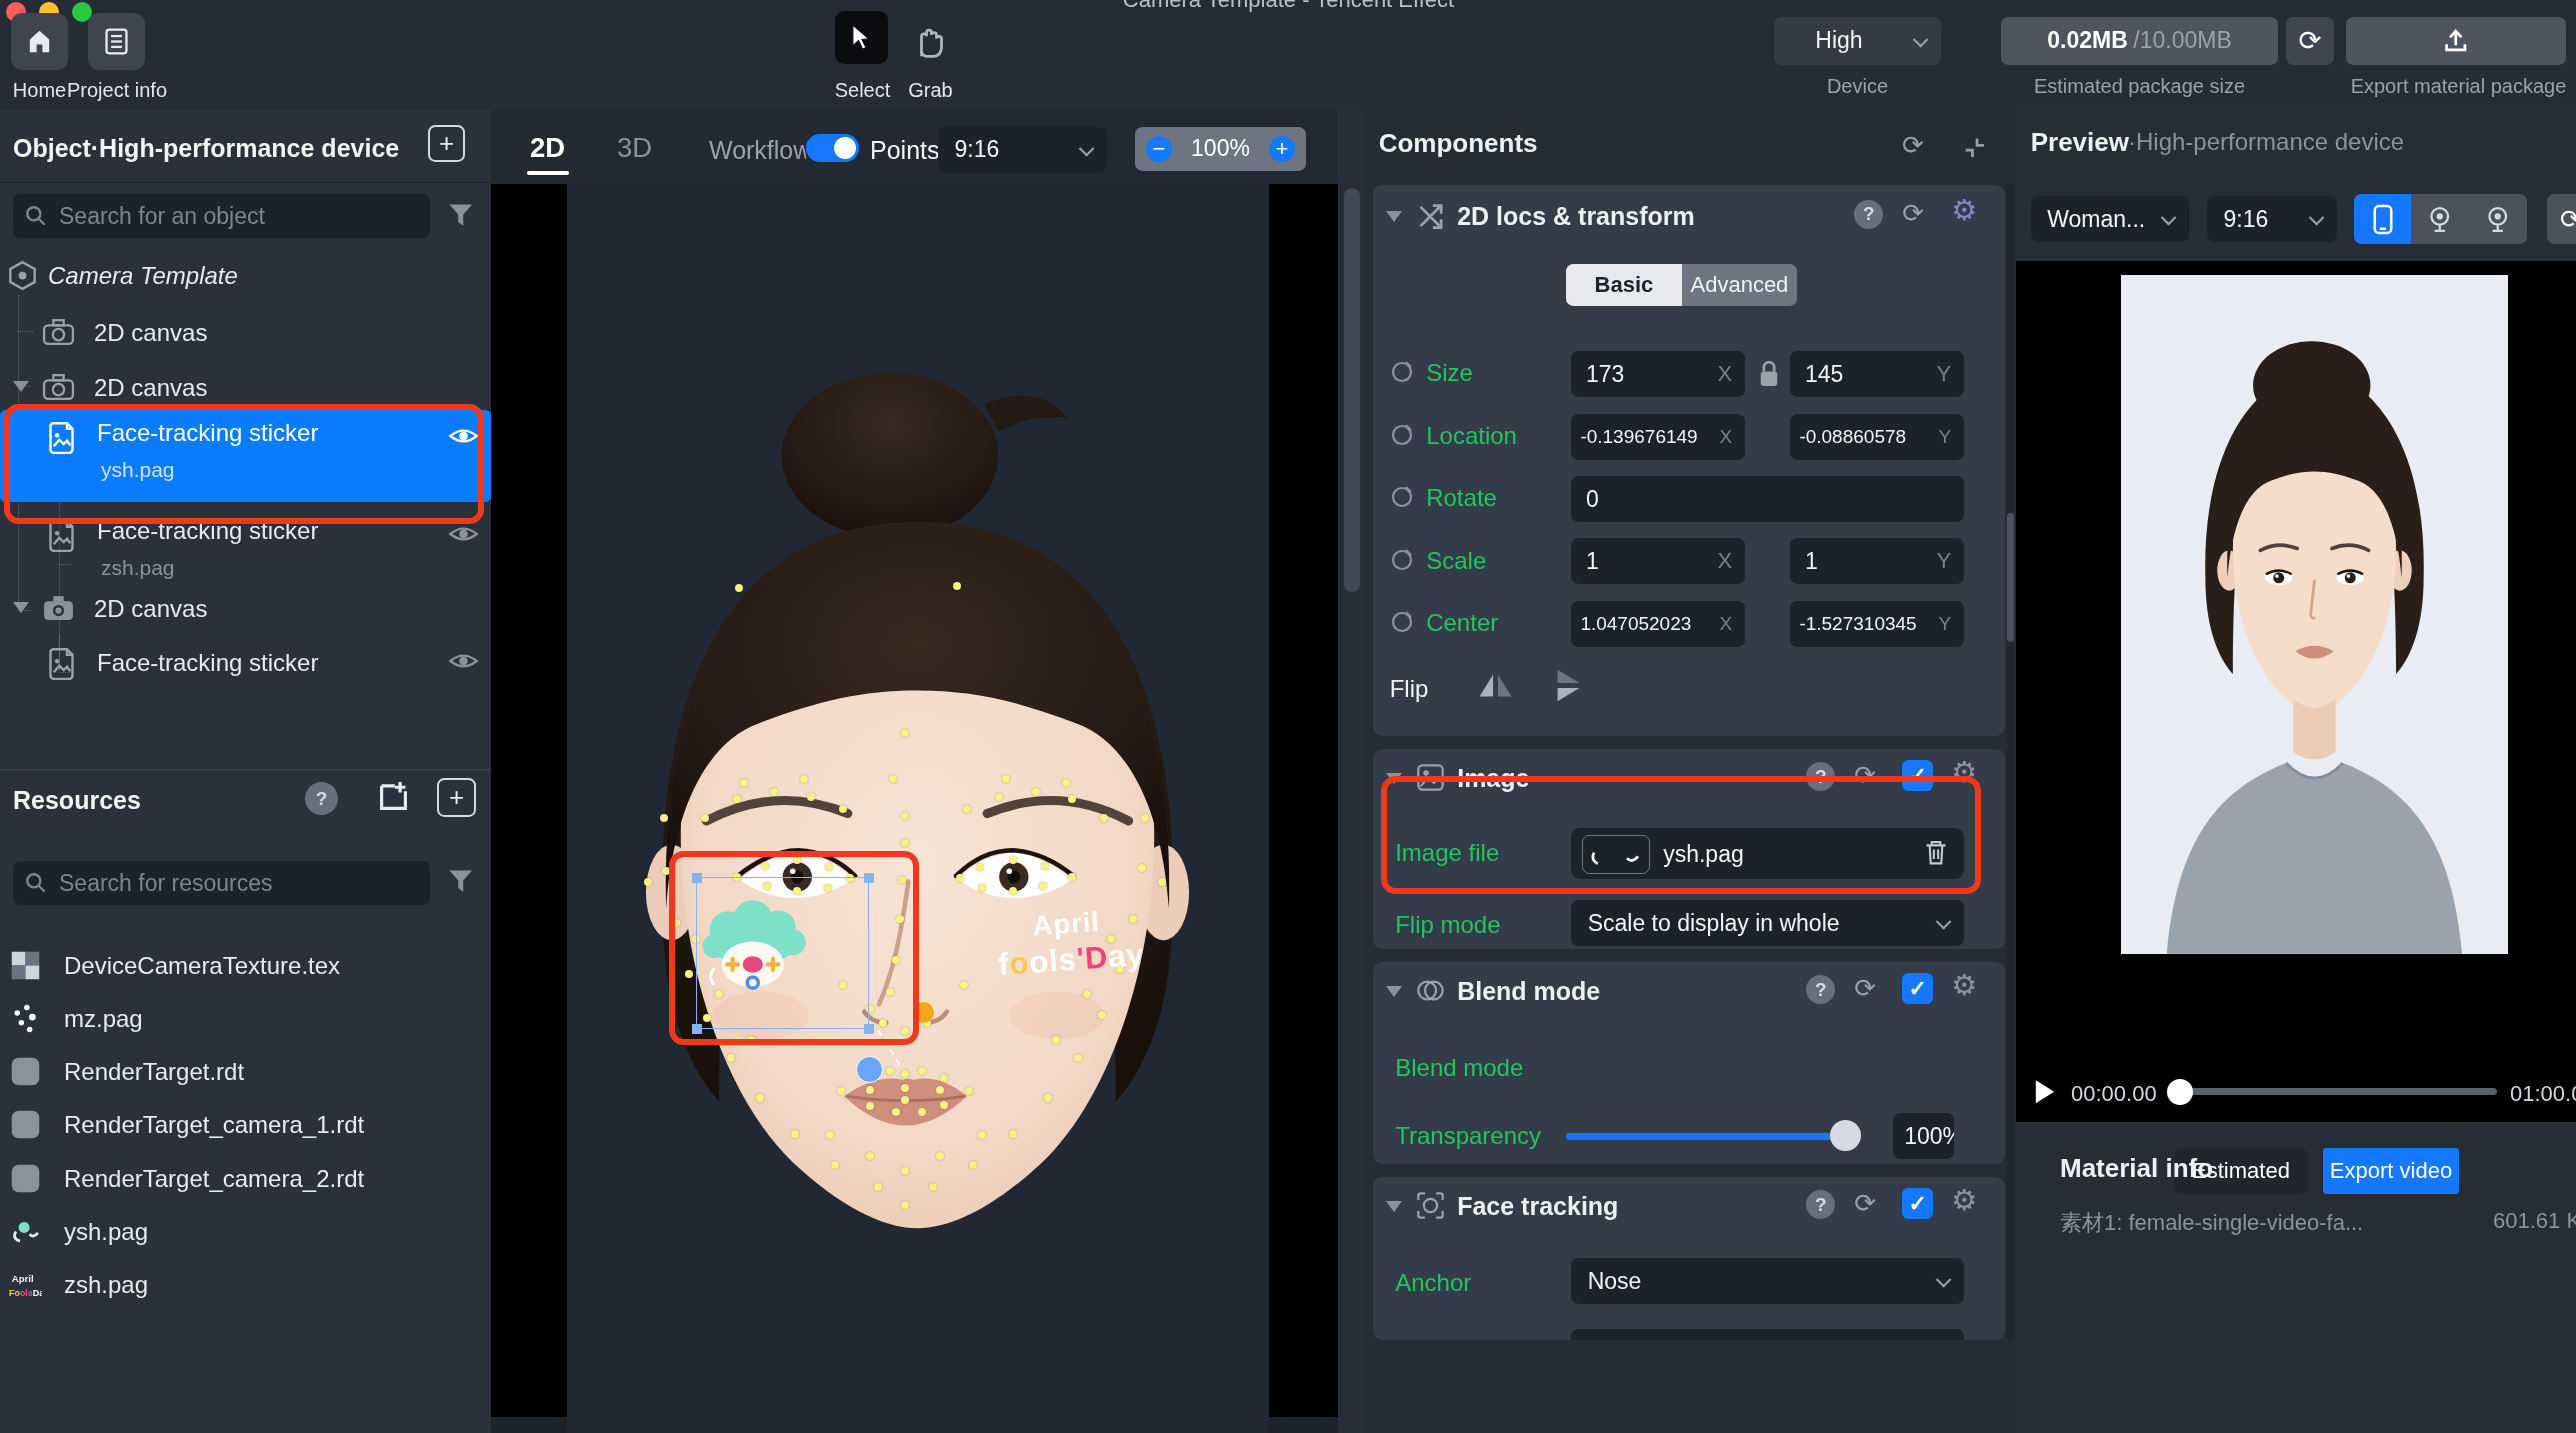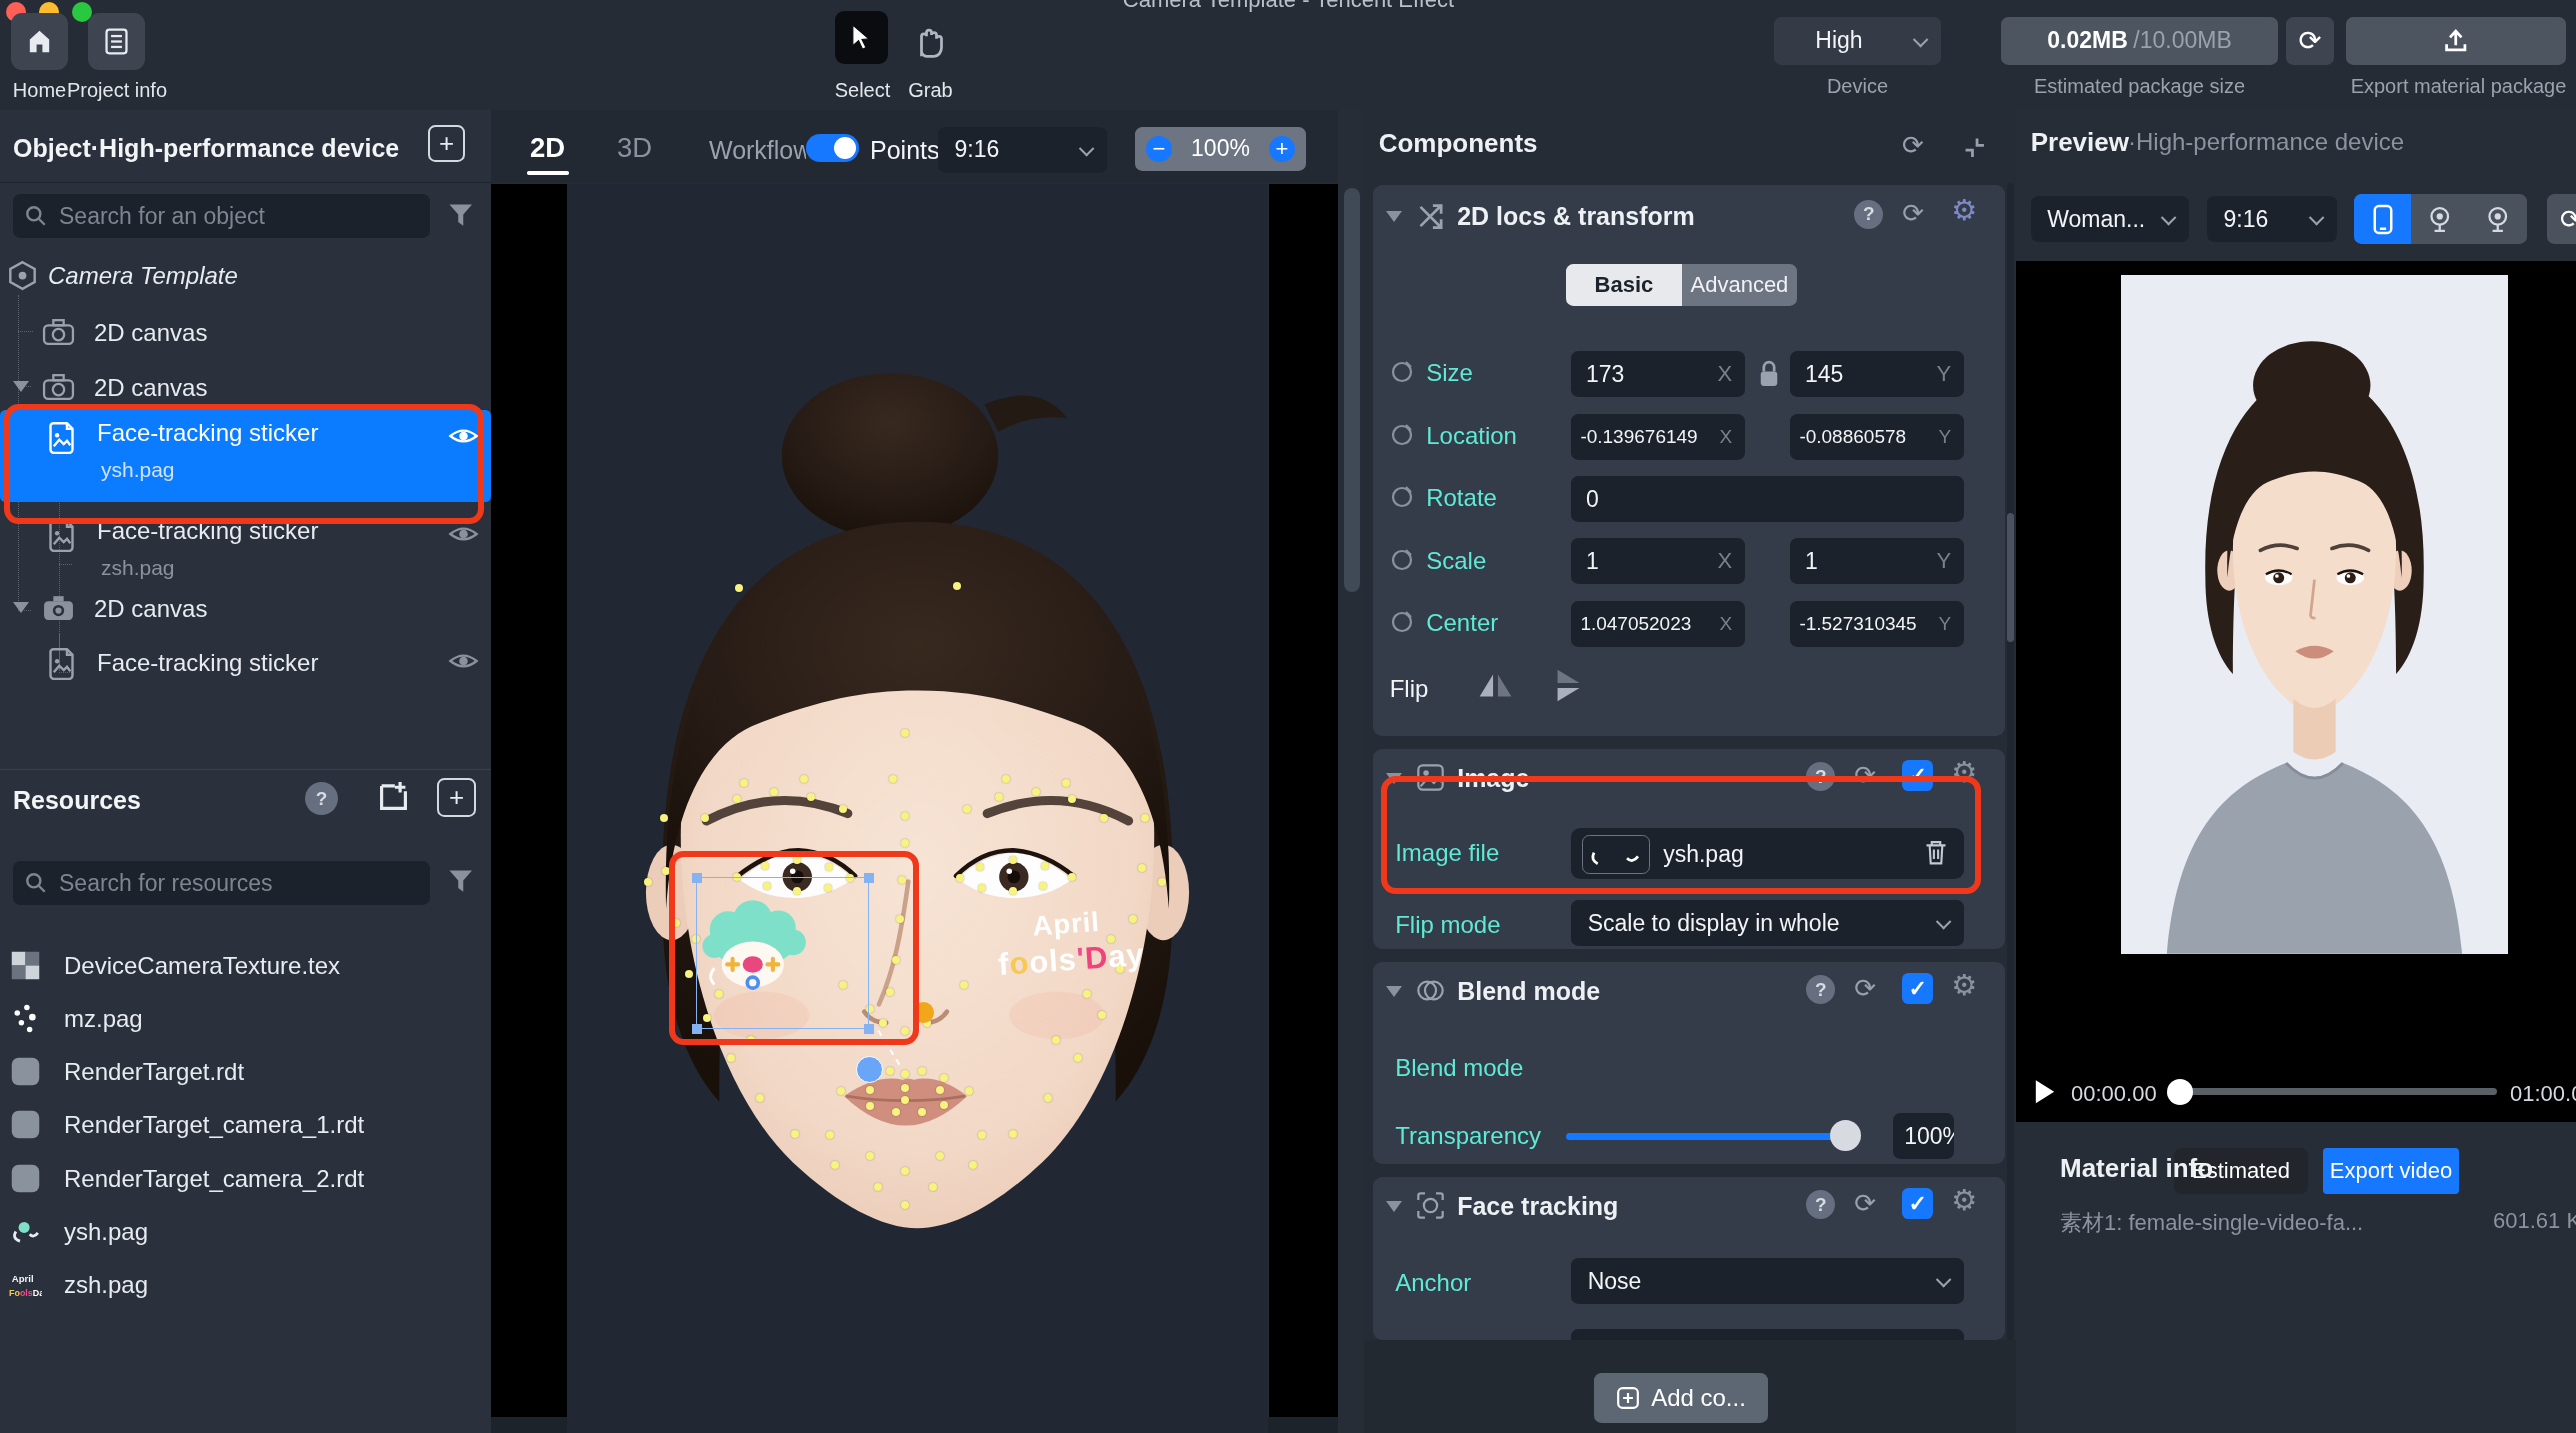--- a/index.html
+++ b/index.html
@@ -30,21 +30,21 @@
   #canvas-content{position:absolute;left:567px;top:184px;width:701px;height:1249px;background:#212834;overflow:hidden;}
   .blackbar{position:absolute;top:184px;height:1233px;background:#000;}
   .facedot{position:absolute;width:8.3px;height:8.3px;border-radius:50%;background:#f8f37f;box-shadow:0 0 1.8px rgba(0,0,0,.35);}
   #sticker-text{position:absolute;left:430px;top:723px;transform:rotate(-4deg);font-weight:bold;line-height:1.25;letter-spacing:0.9px;}
   #sticker-text .l1{font-size:27.5px;margin-left:37px;}
   #sticker-text .l2{font-size:31px;}
   
   #components{left:1364px;width:652px;background:#262c36;}
   .card{position:absolute;left:9.2px;width:632px;background:#343c4a;border-radius:9.2px;overflow:hidden;}
   .sechead-title{font-size:25px;font-weight:bold;color:#eef1f4;}
-  .flabel{position:absolute;font-size:24px;color:#5eead4;}
+  .flabel{position:absolute;font-size:24px;color:#22c55e;}
   .inputbox{position:absolute;height:46px;background:#1c222c;border-radius:7.3px;display:flex;align-items:center;}
   .inputbox .val{color:#f2f4f6;margin-left:14.7px;white-space:nowrap;overflow:hidden;}
   .inputbox .suffix{position:absolute;right:13px;color:#79818d;font-size:22px;}
   .selbox{position:absolute;height:46px;background:#1c222c;border-radius:7.3px;display:flex;align-items:center;}
   .selbox .val{color:#f2f4f6;font-size:23px;margin-left:16.5px;white-space:nowrap;}
   .chev{position:absolute;right:14.7px;top:50%;transform:translateY(-60%) rotate(45deg);width:9.2px;height:9.2px;border-right:2.3px solid #9aa2ae;border-bottom:2.3px solid #9aa2ae;}
   .checkbox{position:absolute;width:31px;height:31px;background:#1677ff;border-radius:6.4px;color:#fff;font-size:22px;font-weight:bold;display:flex;align-items:center;justify-content:center;}
   .qmark{position:absolute;width:29px;height:29px;border-radius:50%;background:#656f80;color:#d8dce2;font-size:19px;font-weight:bold;display:flex;align-items:center;justify-content:center;}
   .reseticon{position:absolute;font-size:26px;color:#98a0ad;}
   .gear{position:absolute;font-size:29px;color:#8a929e;line-height:1;}
@@ -679,29 +679,20 @@
       <div class="selbox" style="left:198px;top:81px;width:393px">
           <span class="val">Nose</span>
           <span class="chev"></span>
         </div>
 
       <div class="selbox" style="left:198px;top:152px;width:393px">
           <span class="val">Female and male</span>
         </div>
     </div>
 
-    <div class="abs" style="left:0;top:1230px;width:652px;height:93px;background:#232931">
-      <div class="btn" style="left:230px;top:33px;width:174px;height:50px;background:#5d6673;font-size:24px">
-        <svg width="24" height="24" viewBox="0 0 22 22" style="margin-right:11px">
-            <rect x="2" y="2" width="18" height="18" rx="4" fill="none" stroke="#fff" stroke-width="2"></rect>
-            <path d="M11,6.5 v9 M6.5,11 h9" stroke="#fff" stroke-width="2"></path>
-          </svg>
-        <span>Add co...</span>
-      </div>
-    </div>
     <div class="abs" style="left:643px;top:73px;width:7.3px;height:1157px;background:#20262f;border-radius:3.7px">
       <div style="position:absolute;top:330px;width:7.3px;height:129px;background:#4a5260;border-radius:3.7px"></div>
     </div>
   </div>
 
   <div id="preview" class="panel">
     <div class="abs" style="left:14.7px;top:16.5px;font-size:26px;font-weight:bold;color:#eef1f4">Preview</div>
     <div class="abs" style="left:112px;top:18.4px;font-size:24px;color:#8b93a0;white-space:nowrap">·High-performance device</div>
 
     <div class="selbox" style="left:14.7px;top:86px;width:158px">

